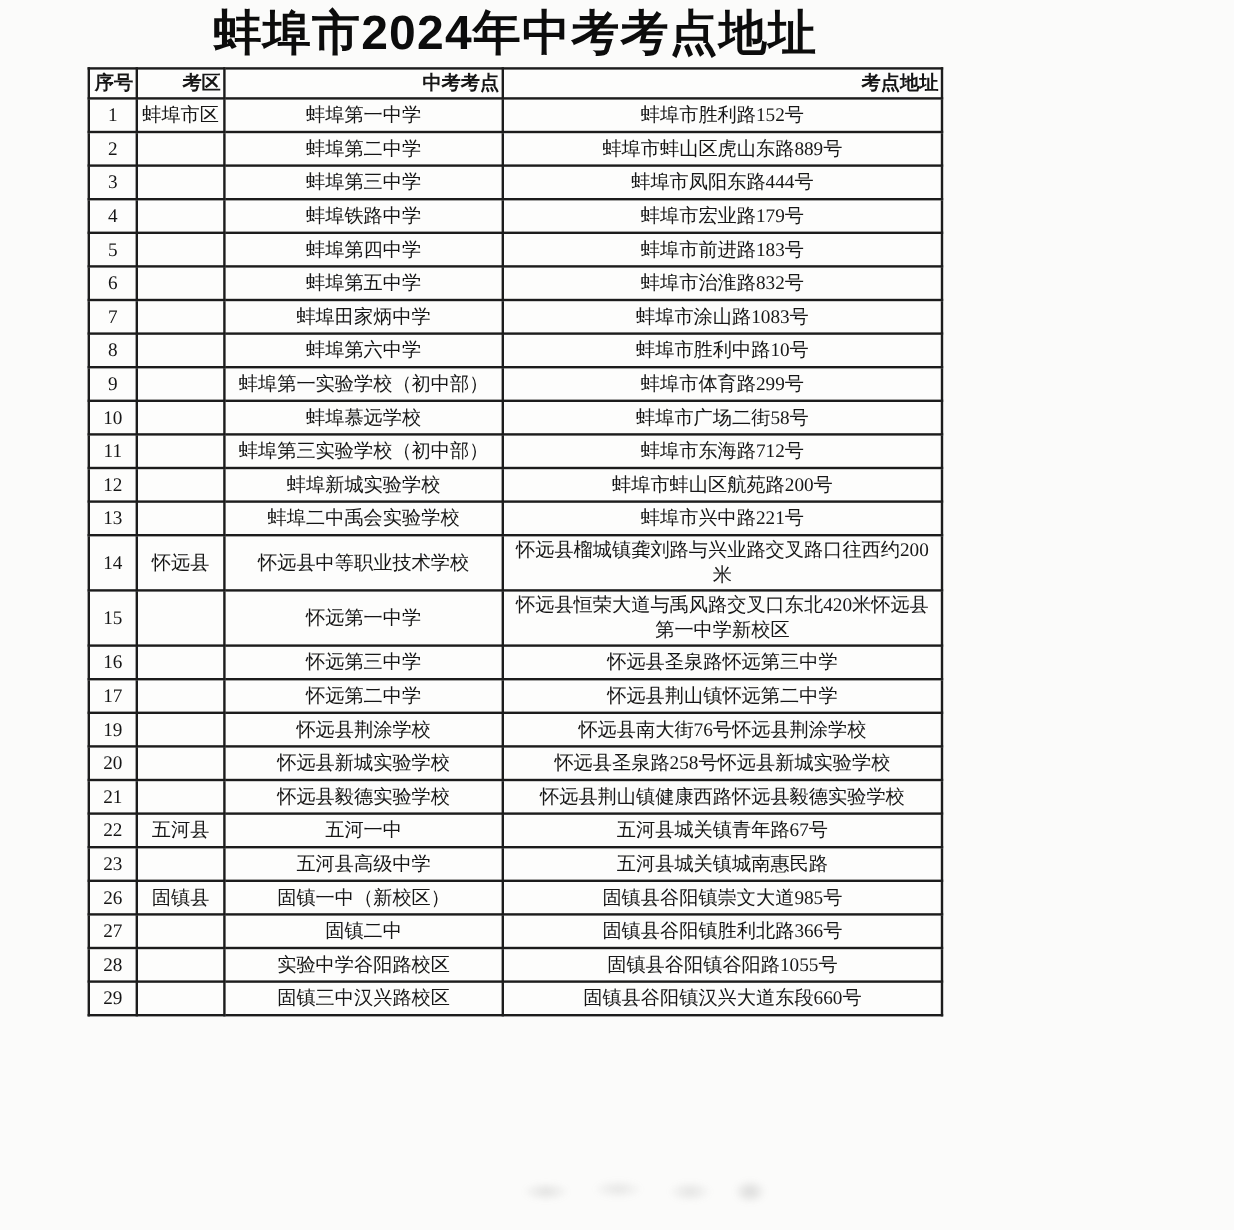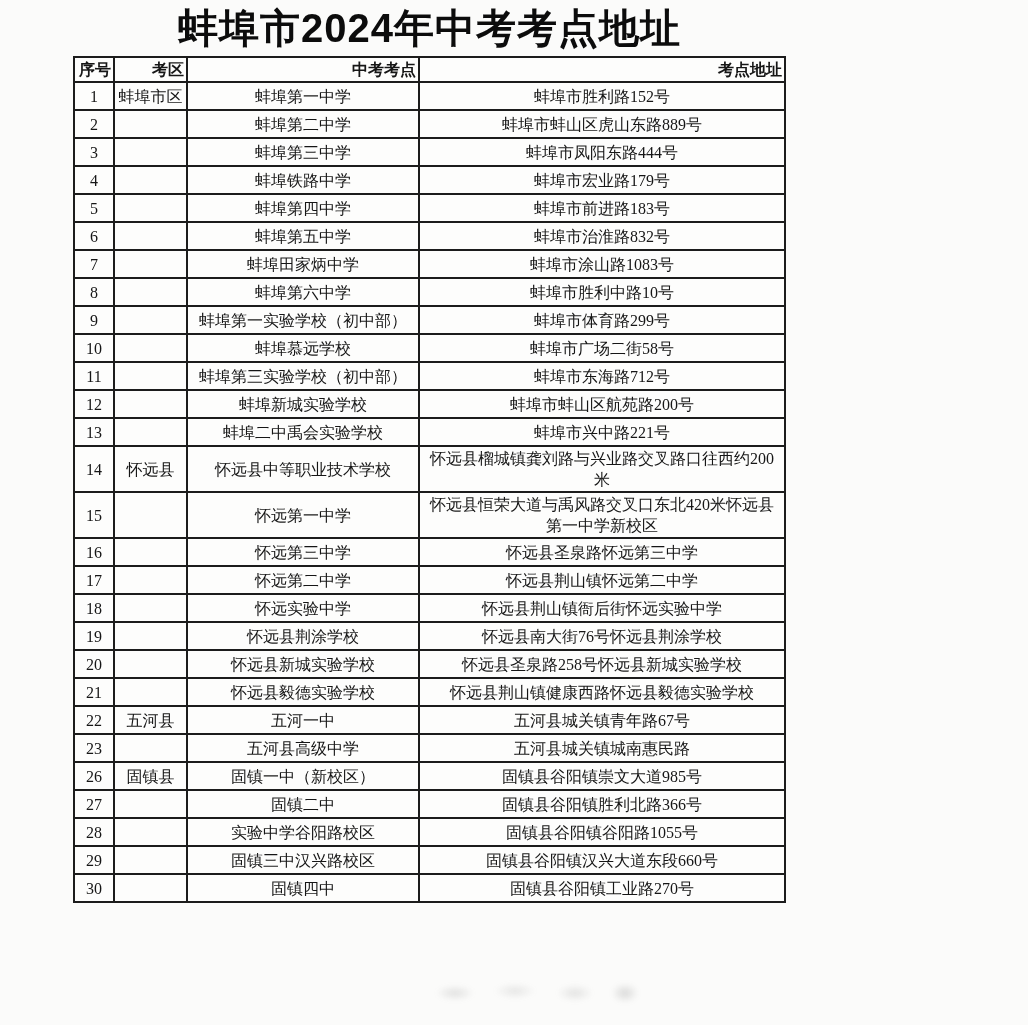--- a/index.html
+++ b/index.html
@@ -195,26 +195,20 @@
           <td class="cell-school">怀远第三中学</td>
           <td class="cell-address">怀远县圣泉路怀远第三中学</td>
         </tr>
         <tr>
           <td class="cell-no">17</td>
           <td class="cell-district"></td>
           <td class="cell-school">怀远第二中学</td>
           <td class="cell-address">怀远县荆山镇怀远第二中学</td>
         </tr>
         <tr>
-          <td class="cell-no">18</td>
-          <td class="cell-district"></td>
-          <td class="cell-school">怀远实验中学</td>
-          <td class="cell-address">怀远县荆山镇衙后街怀远实验中学</td>
-        </tr>
-        <tr>
           <td class="cell-no">19</td>
           <td class="cell-district"></td>
           <td class="cell-school">怀远县荆涂学校</td>
           <td class="cell-address">怀远县南大街76号怀远县荆涂学校</td>
         </tr>
         <tr>
           <td class="cell-no">20</td>
           <td class="cell-district"></td>
           <td class="cell-school">怀远县新城实验学校</td>
           <td class="cell-address">怀远县圣泉路258号怀远县新城实验学校</td>
@@ -254,24 +248,18 @@
           <td class="cell-district"></td>
           <td class="cell-school">实验中学谷阳路校区</td>
           <td class="cell-address">固镇县谷阳镇谷阳路1055号</td>
         </tr>
         <tr>
           <td class="cell-no">29</td>
           <td class="cell-district"></td>
           <td class="cell-school">固镇三中汉兴路校区</td>
           <td class="cell-address">固镇县谷阳镇汉兴大道东段660号</td>
         </tr>
-        <tr>
-          <td class="cell-no">30</td>
-          <td class="cell-district"></td>
-          <td class="cell-school">固镇四中</td>
-          <td class="cell-address">固镇县谷阳镇工业路270号</td>
-        </tr>
       </tbody>
   </table>
 
   <div class="watermark"></div>
 
 </div>
 
 </body></html>

